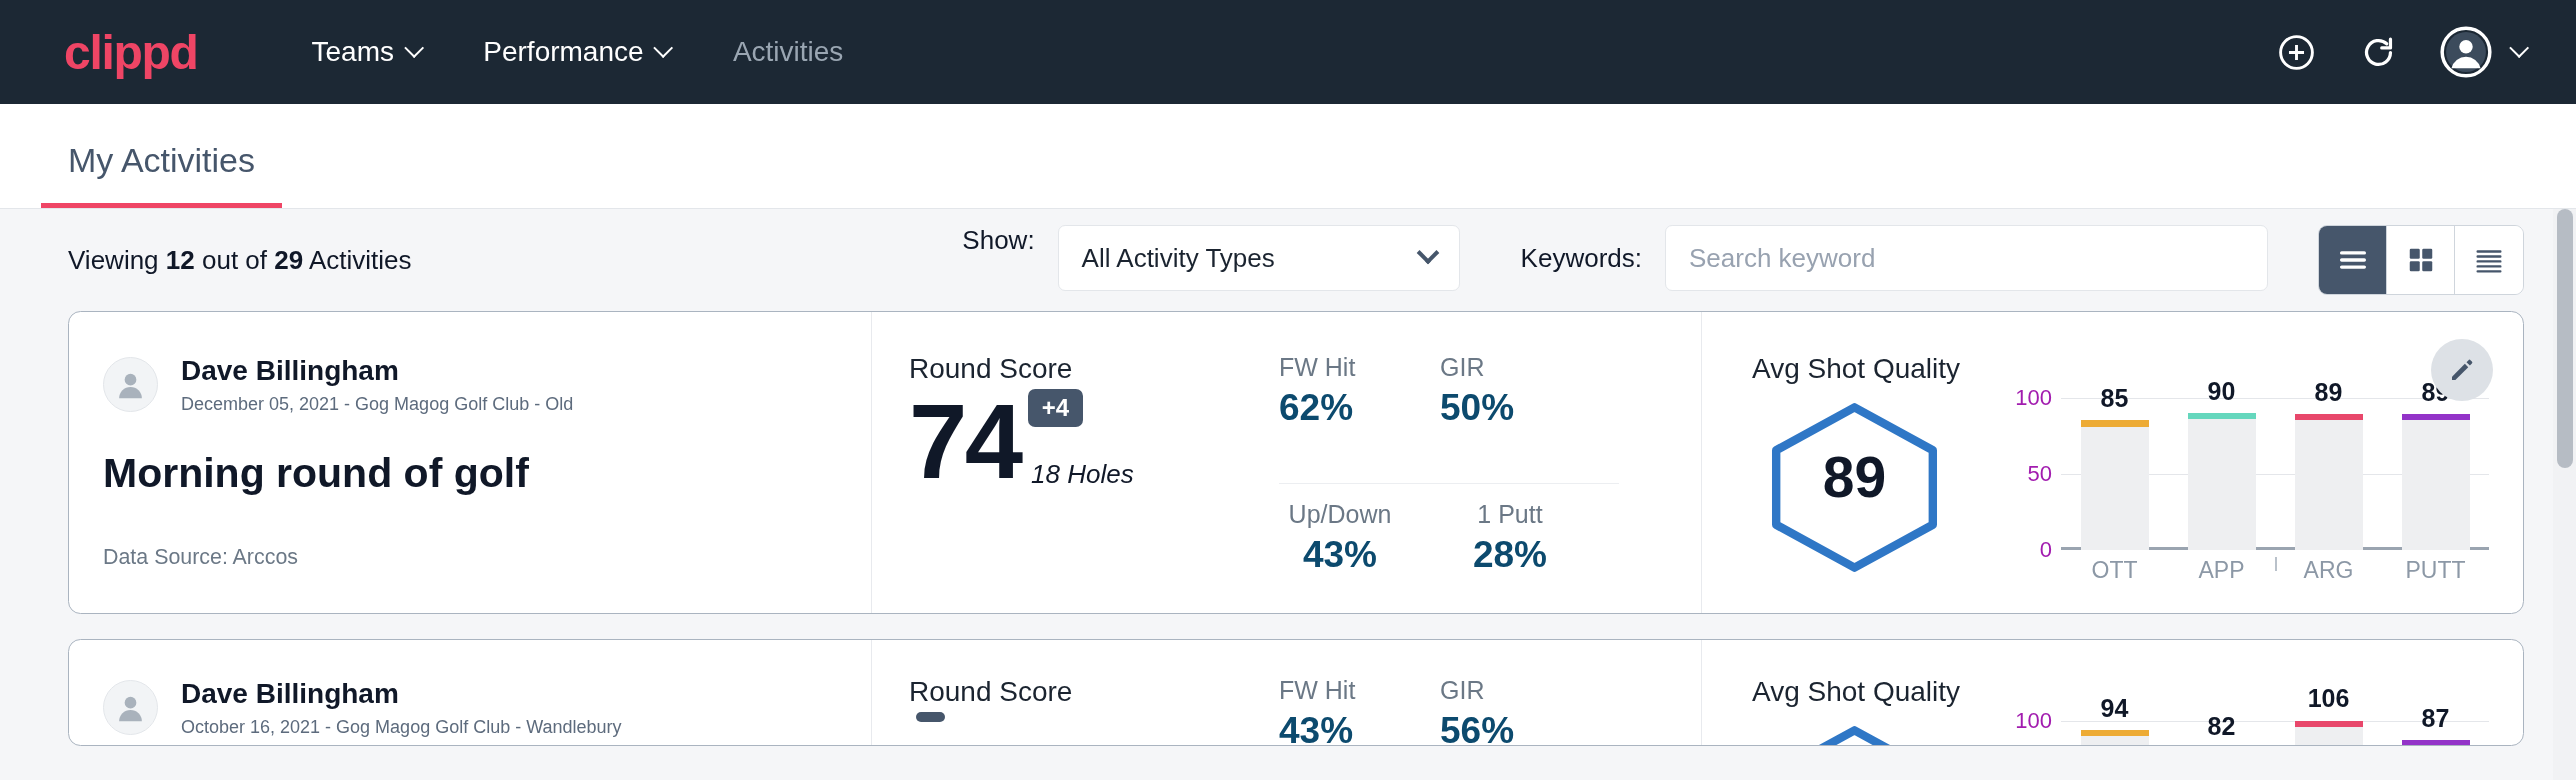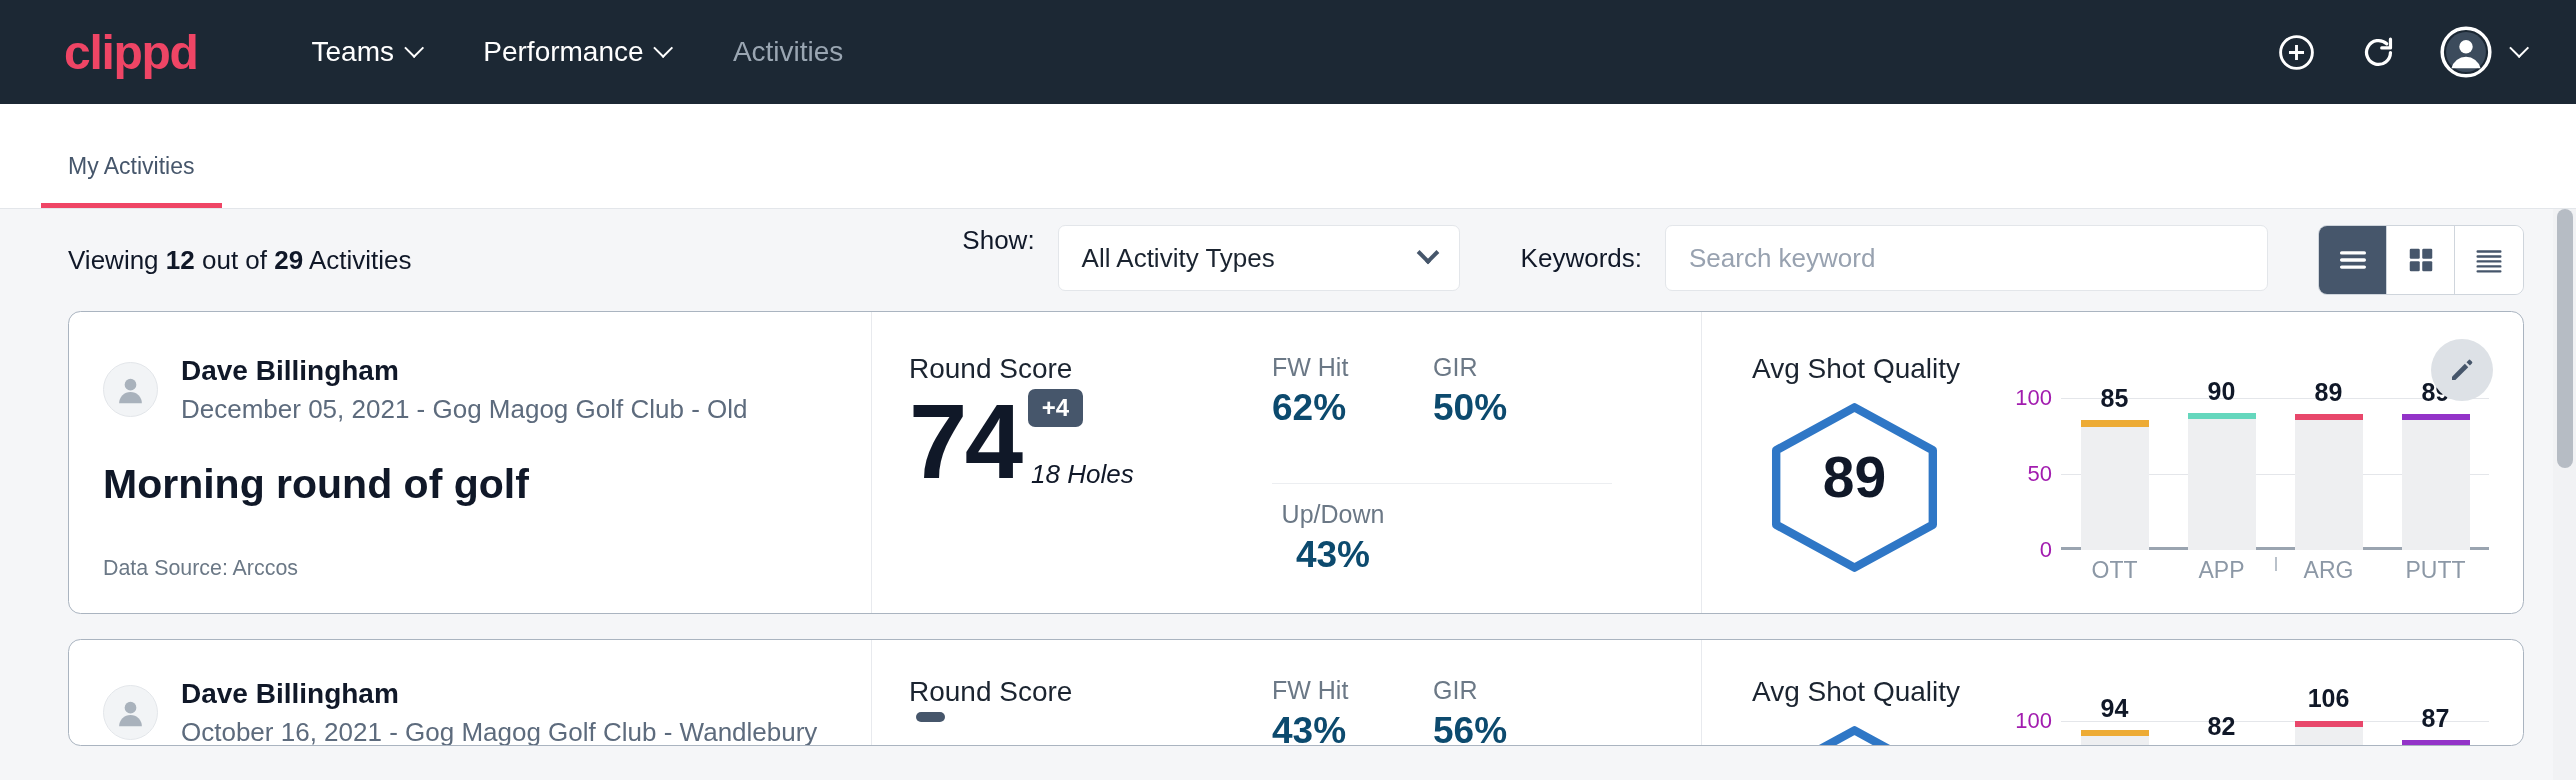--- a/index.html
+++ b/index.html
@@ -30,21 +30,21 @@
   .nav-right { margin-left: auto; display: flex; align-items: center; gap: 41px; }
   .icon-btn { cursor: pointer; display: flex; align-items: center; justify-content: center; }
   .avatar-wrap { display: flex; align-items: center; gap: 19.6px; cursor: pointer; }
 
   
   .tabbar {
     height: 105px; background: #ffffff; border-bottom: 1.8px solid #e3e6ea;
     display: flex; align-items: flex-end; padding-left: 41px;
   }
   .tab {
-    font-size: 23px; color: #46566b; padding: 0 27px 23px 27px;
+    font-size: 34px; color: #46566b; padding: 0 27px 23px 27px;
     border-bottom: 5.4px solid #ef4565; cursor: pointer;
   }
 
   
   .filterbar {
     height: 102px; display: flex; align-items: center; padding: 0 52px 0 68px;
     background: #f5f6f8;
   }
   .viewing { font-size: 26px; color: #101828; }
   .viewing b { font-weight: 700; }
@@ -84,36 +84,36 @@
   }
   .card.partial { height: 107px; overflow: hidden; }
 
   .col-left { width: 803px; padding: 41px 36px 0 34px; border-right: 1.8px solid #e8eaee; }
   .user-row { display: flex; align-items: center; gap: 23px; }
   .av-circle {
     width: 55px; height: 55px; border-radius: 50%; border: 1.8px solid #e3e6ea;
     background: #f2f4f6; display: flex; align-items: center; justify-content: center;
   }
   .uname { font-size: 28px; font-weight: 700; color: #101828; line-height: 1.25; }
-  .umeta { font-size: 26px; color: #5d6b7d; line-height: 1.35; margin-top: 3.6px; }
+  .umeta { font-size: 18px; color: #5d6b7d; line-height: 1.35; margin-top: 3.6px; }
   .title { font-size: 41px; font-weight: 700; color: #101828; margin-top: 34px; }
   .dsrc { font-size: 21.4px; color: #6b7886; margin-top: 48px; }
 
   .col-mid { width: 830px; padding: 41px 0 0 37px; border-right: 1.8px solid #e8eaee; display: flex; }
   .score-block { width: 361px; }
   .sect-title { font-size: 28px; color: #1b2430; }
   .score-row { display: flex; align-items: flex-end; margin-top: 3.6px; }
   .score-num { font-size: 105px; font-weight: 700; color: #101828; line-height: 1; letter-spacing: -2.7px; }
   .score-side { display: flex; flex-direction: column; justify-content: space-between; height: 105px; padding-bottom: 3.6px; }
   .badge {
     background: #46566b; color: #fff; font-size: 24px; font-weight: 700;
     border-radius: 7.1px; padding: 5.4px 14.3px; align-self: flex-start; margin-left: 7.1px;
   }
   .holes { font-size: 26px; color: #101828; margin-left: 10.7px; font-style: italic; }
-  .stats-grid { display: grid; grid-template-columns: 161px 179px; column-gap: 0; margin-left: 2px; }
+  .stats-grid { display: grid; grid-template-columns: 161px 179px; column-gap: 0; margin-left: 9px; }
   .stat { padding-right: 39px; }
   .stat.top { border-bottom: 1.8px solid #eceef1; padding-bottom: 16px; }
   .stat.bot { padding-top: 16px; text-align: center; }
   .stat-lbl { font-size: 25px; color: #6b7886; }
   .stat-val { font-size: 37px; font-weight: 700; color: #0c4a6e; margin-top: 5.4px; }
 
   .col-right { flex: 1; padding: 41px 0 0 50px; position: relative; }
   .asq-title { font-size: 28px; color: #1b2430; }
   .asq-body { display: flex; align-items: flex-start; margin-top: 12.5px; }
   .hexwrap { width: 205px; display: flex; align-items: center; justify-content: center; position: relative; }
@@ -281,20 +281,24 @@
             <div class="stat-val">62%</div>
           </div>
           <div class="stat top">
             <div class="stat-lbl">GIR</div>
             <div class="stat-val">50%</div>
           </div>
           <div class="stat bot">
             <div class="stat-lbl">Up/Down</div>
             <div class="stat-val">43%</div>
           </div>
+          <div class="stat bot">
+            <div class="stat-lbl">1 Putt</div>
+            <div class="stat-val">28%</div>
+          </div>
         </div>
       </div>
 
       <div class="col-right">
         <div class="asq-title">Avg Shot Quality</div>
         <div class="asq-body">
           <div class="hexwrap">
             <svg width="187" height="179" viewBox="0 0 100 96">
               <polygon points="50,5 92,28 92,68 50,91 8,68 8,28" fill="#ffffff" stroke="#2f77c6" stroke-width="4.5" stroke-linejoin="round"></polygon>
             </svg>

